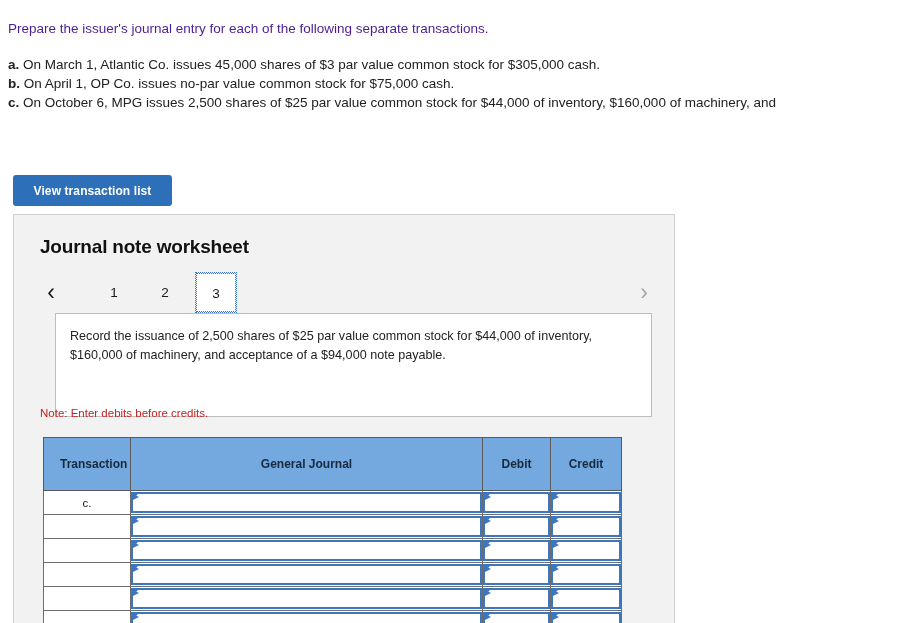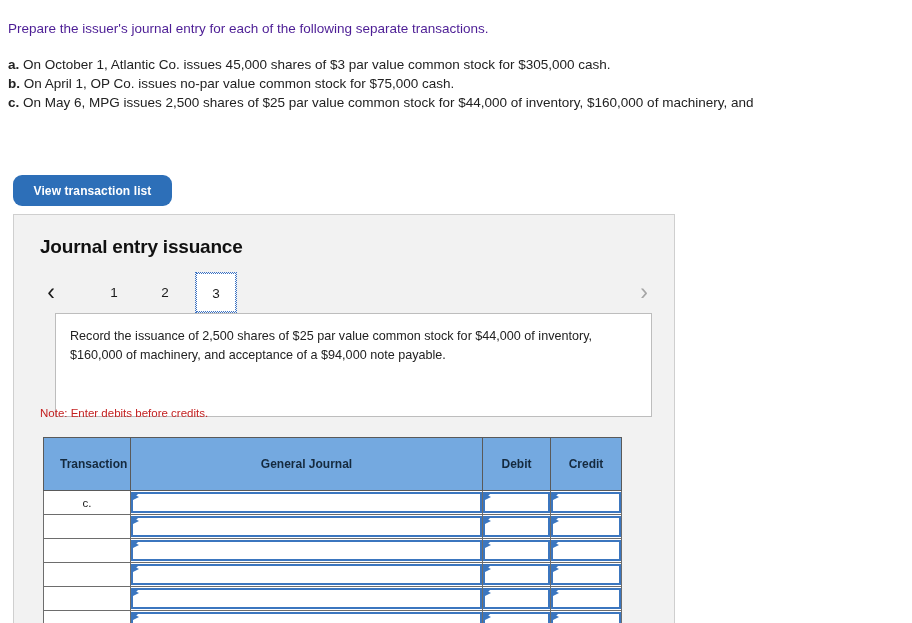--- a/index.html
+++ b/index.html
@@ -51,21 +51,21 @@
 
   
   .view-btn {
     position: absolute;
     left: 13px;
     top: 175px;
     width: 159px;
     height: 31px;
     background: #2d6fb8;
     border: none;
-    border-radius: 9px;
+    border-radius: 3px;
     color: #ffffff;
     font-family: "Liberation Sans", sans-serif;
     font-size: 12px;
     font-weight: bold;
     letter-spacing: 0.1px;
     cursor: pointer;
     padding: 0;
   }
 
   
@@ -240,37 +240,37 @@
   }
 </style>
 </head>
 <body>
 
 <div class="prompt">Prepare the issuer's journal entry for each of the following separate transactions.</div>
 
 <div class="items">
   <div class="item">
     <span class="lbl">a.</span>
-    <span>On October 1, Atlantic Co. issues 45,000 shares of $3 par value common stock for $305,000 cash.</span>
+    <span>On March 1, Atlantic Co. issues 45,000 shares of $3 par value common stock for $305,000 cash.</span>
   </div>
   <div class="item">
     <span class="lbl">b.</span>
     <span>On April 1, OP Co. issues no-par value common stock for $75,000 cash.</span>
   </div>
   <div class="item">
     <span class="lbl">c.</span>
-    <span>On May 6, MPG issues 2,500 shares of $25 par value common stock for $44,000 of inventory, $160,000 of machinery, and</span>
+    <span>On October 6, MPG issues 2,500 shares of $25 par value common stock for $44,000 of inventory, $160,000 of machinery, and</span>
   </div>
 </div>
 
 <button class="view-btn">View transaction list</button>
 
 <div class="panel">
 
-  <div class="panel-title">Journal entry issuance</div>
+  <div class="panel-title">Journal note worksheet</div>
 
   <div class="pager">
     <div class="chev chev-left">‹</div>
     <div class="pagetab t1">1</div>
     <div class="pagetab t2">2</div>
     <div class="pagetab t3">3</div>
     <div class="chev chev-right">›</div>
   </div>
 
   <div class="descbox">Record the issuance of 2,500 shares of $25 par value common stock for $44,000 of inventory, $160,000 of machinery, and acceptance of a $94,000 note payable.</div>

